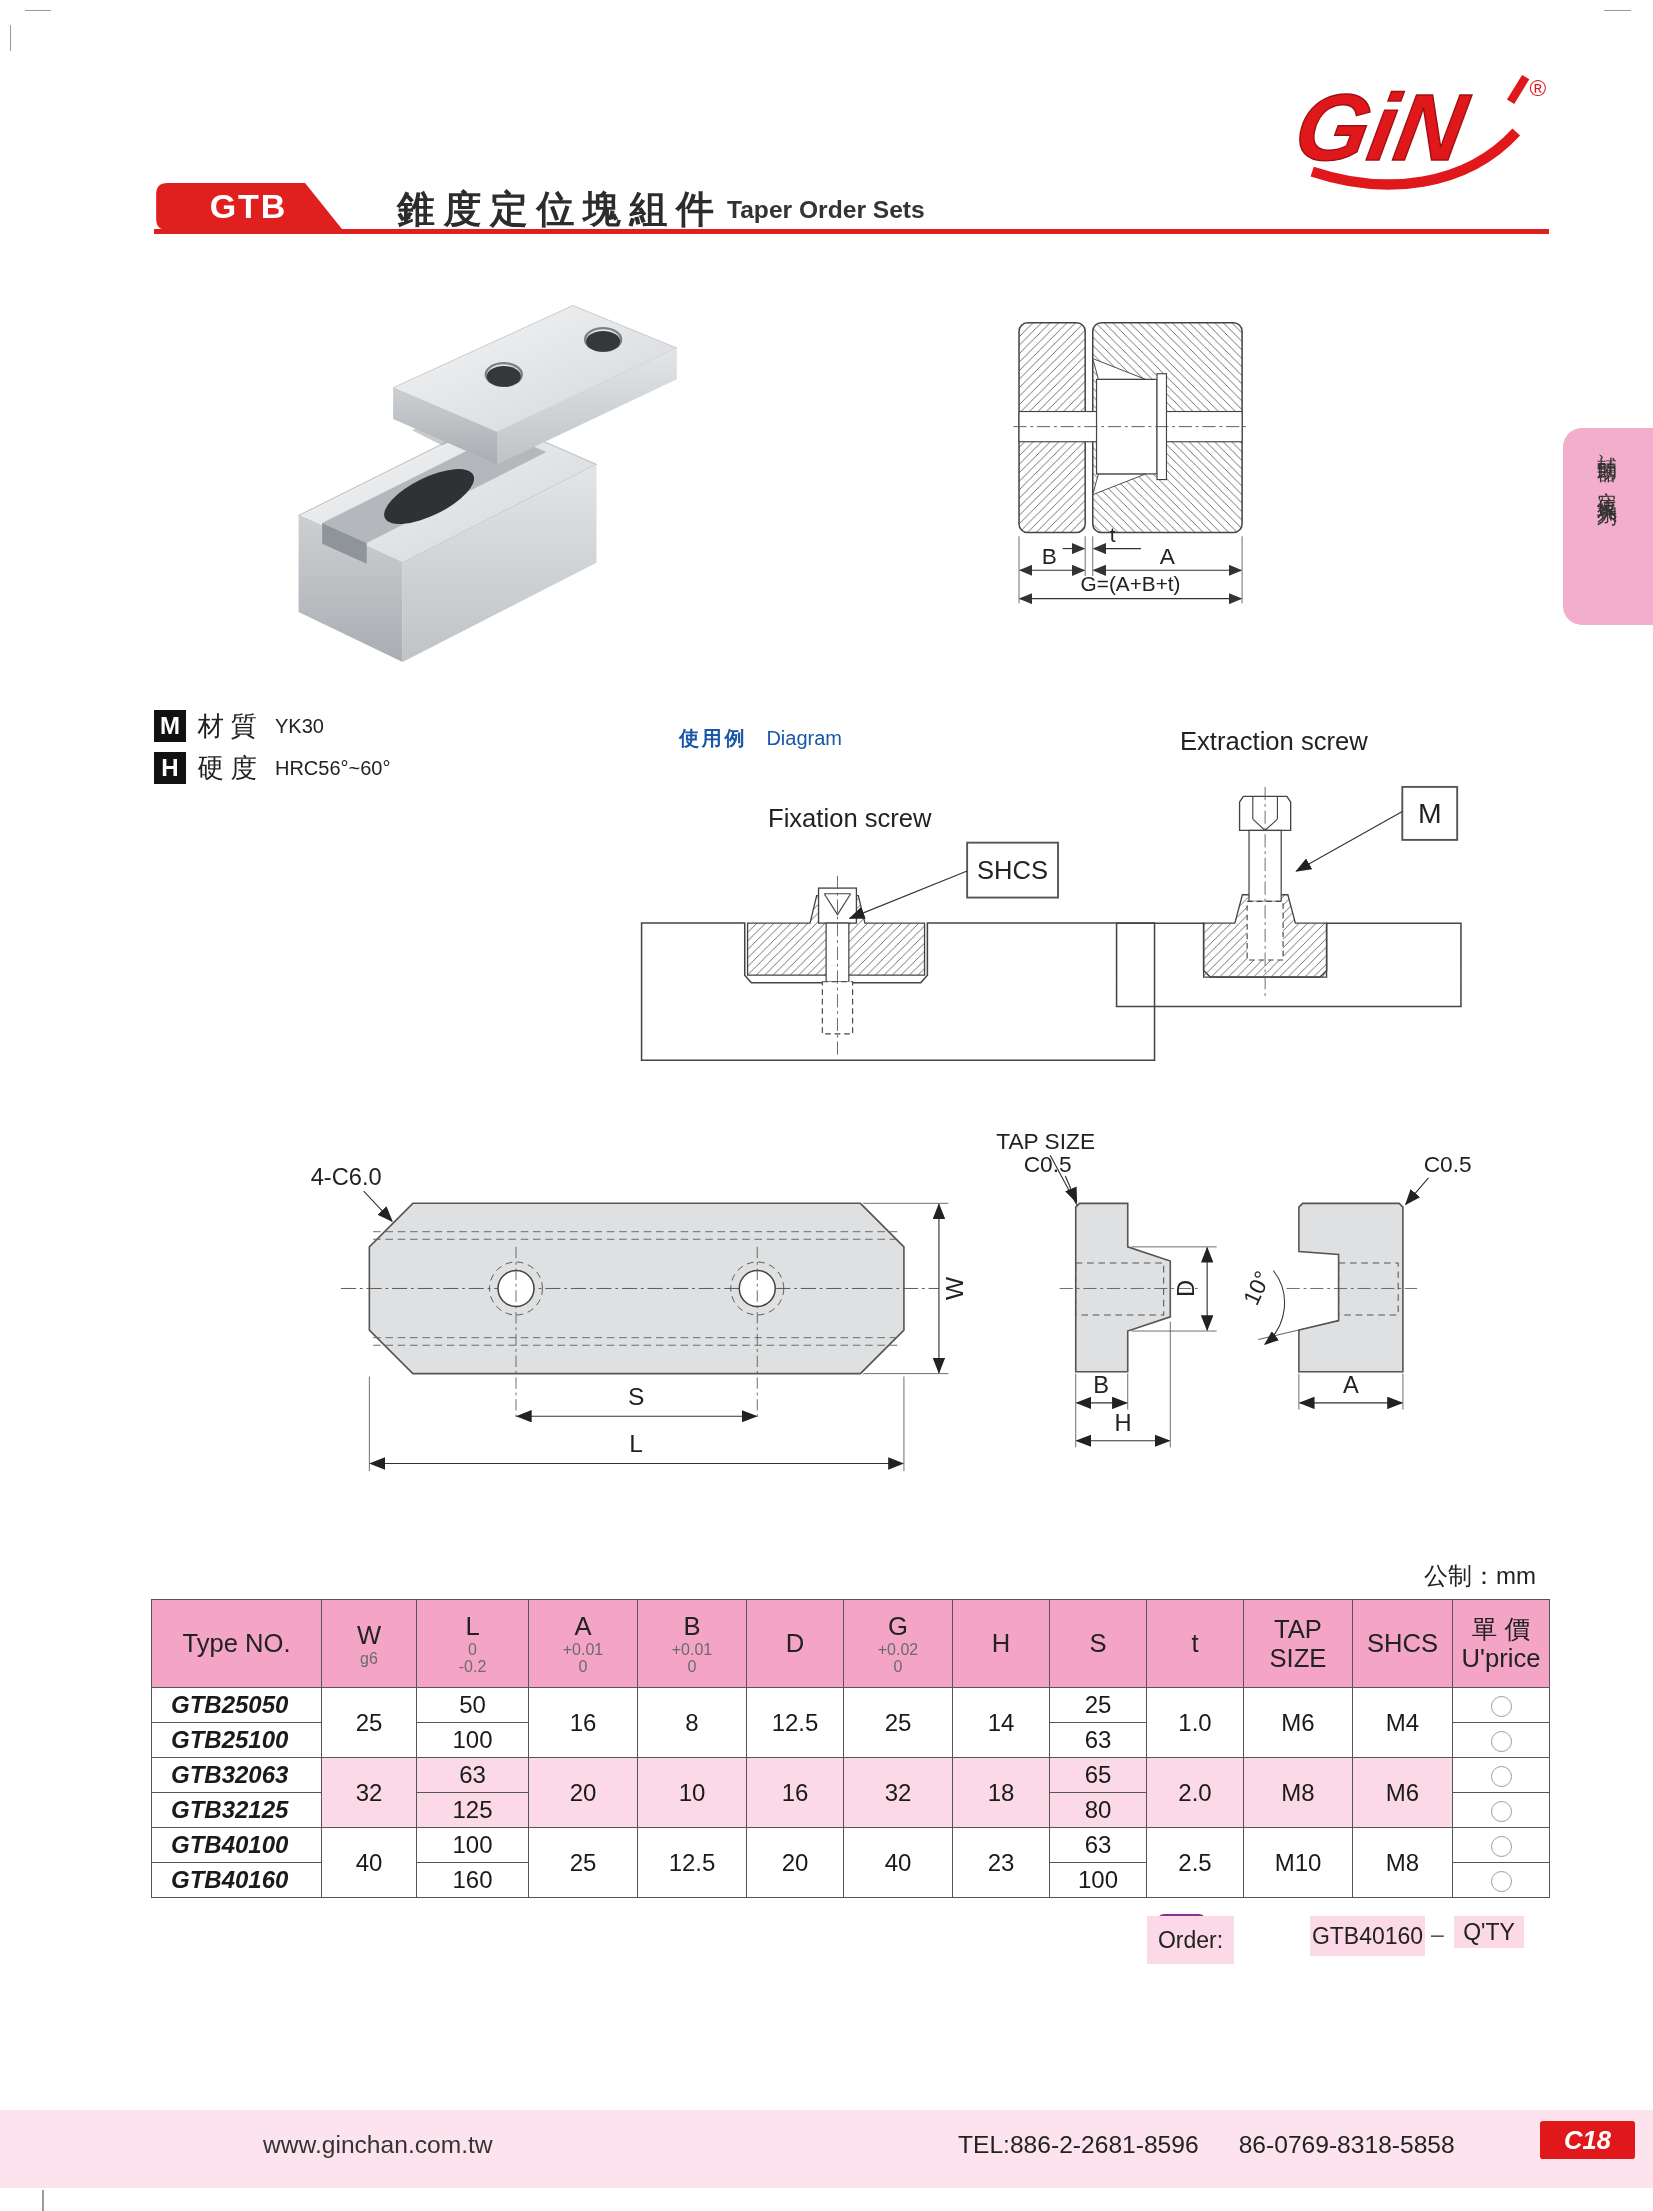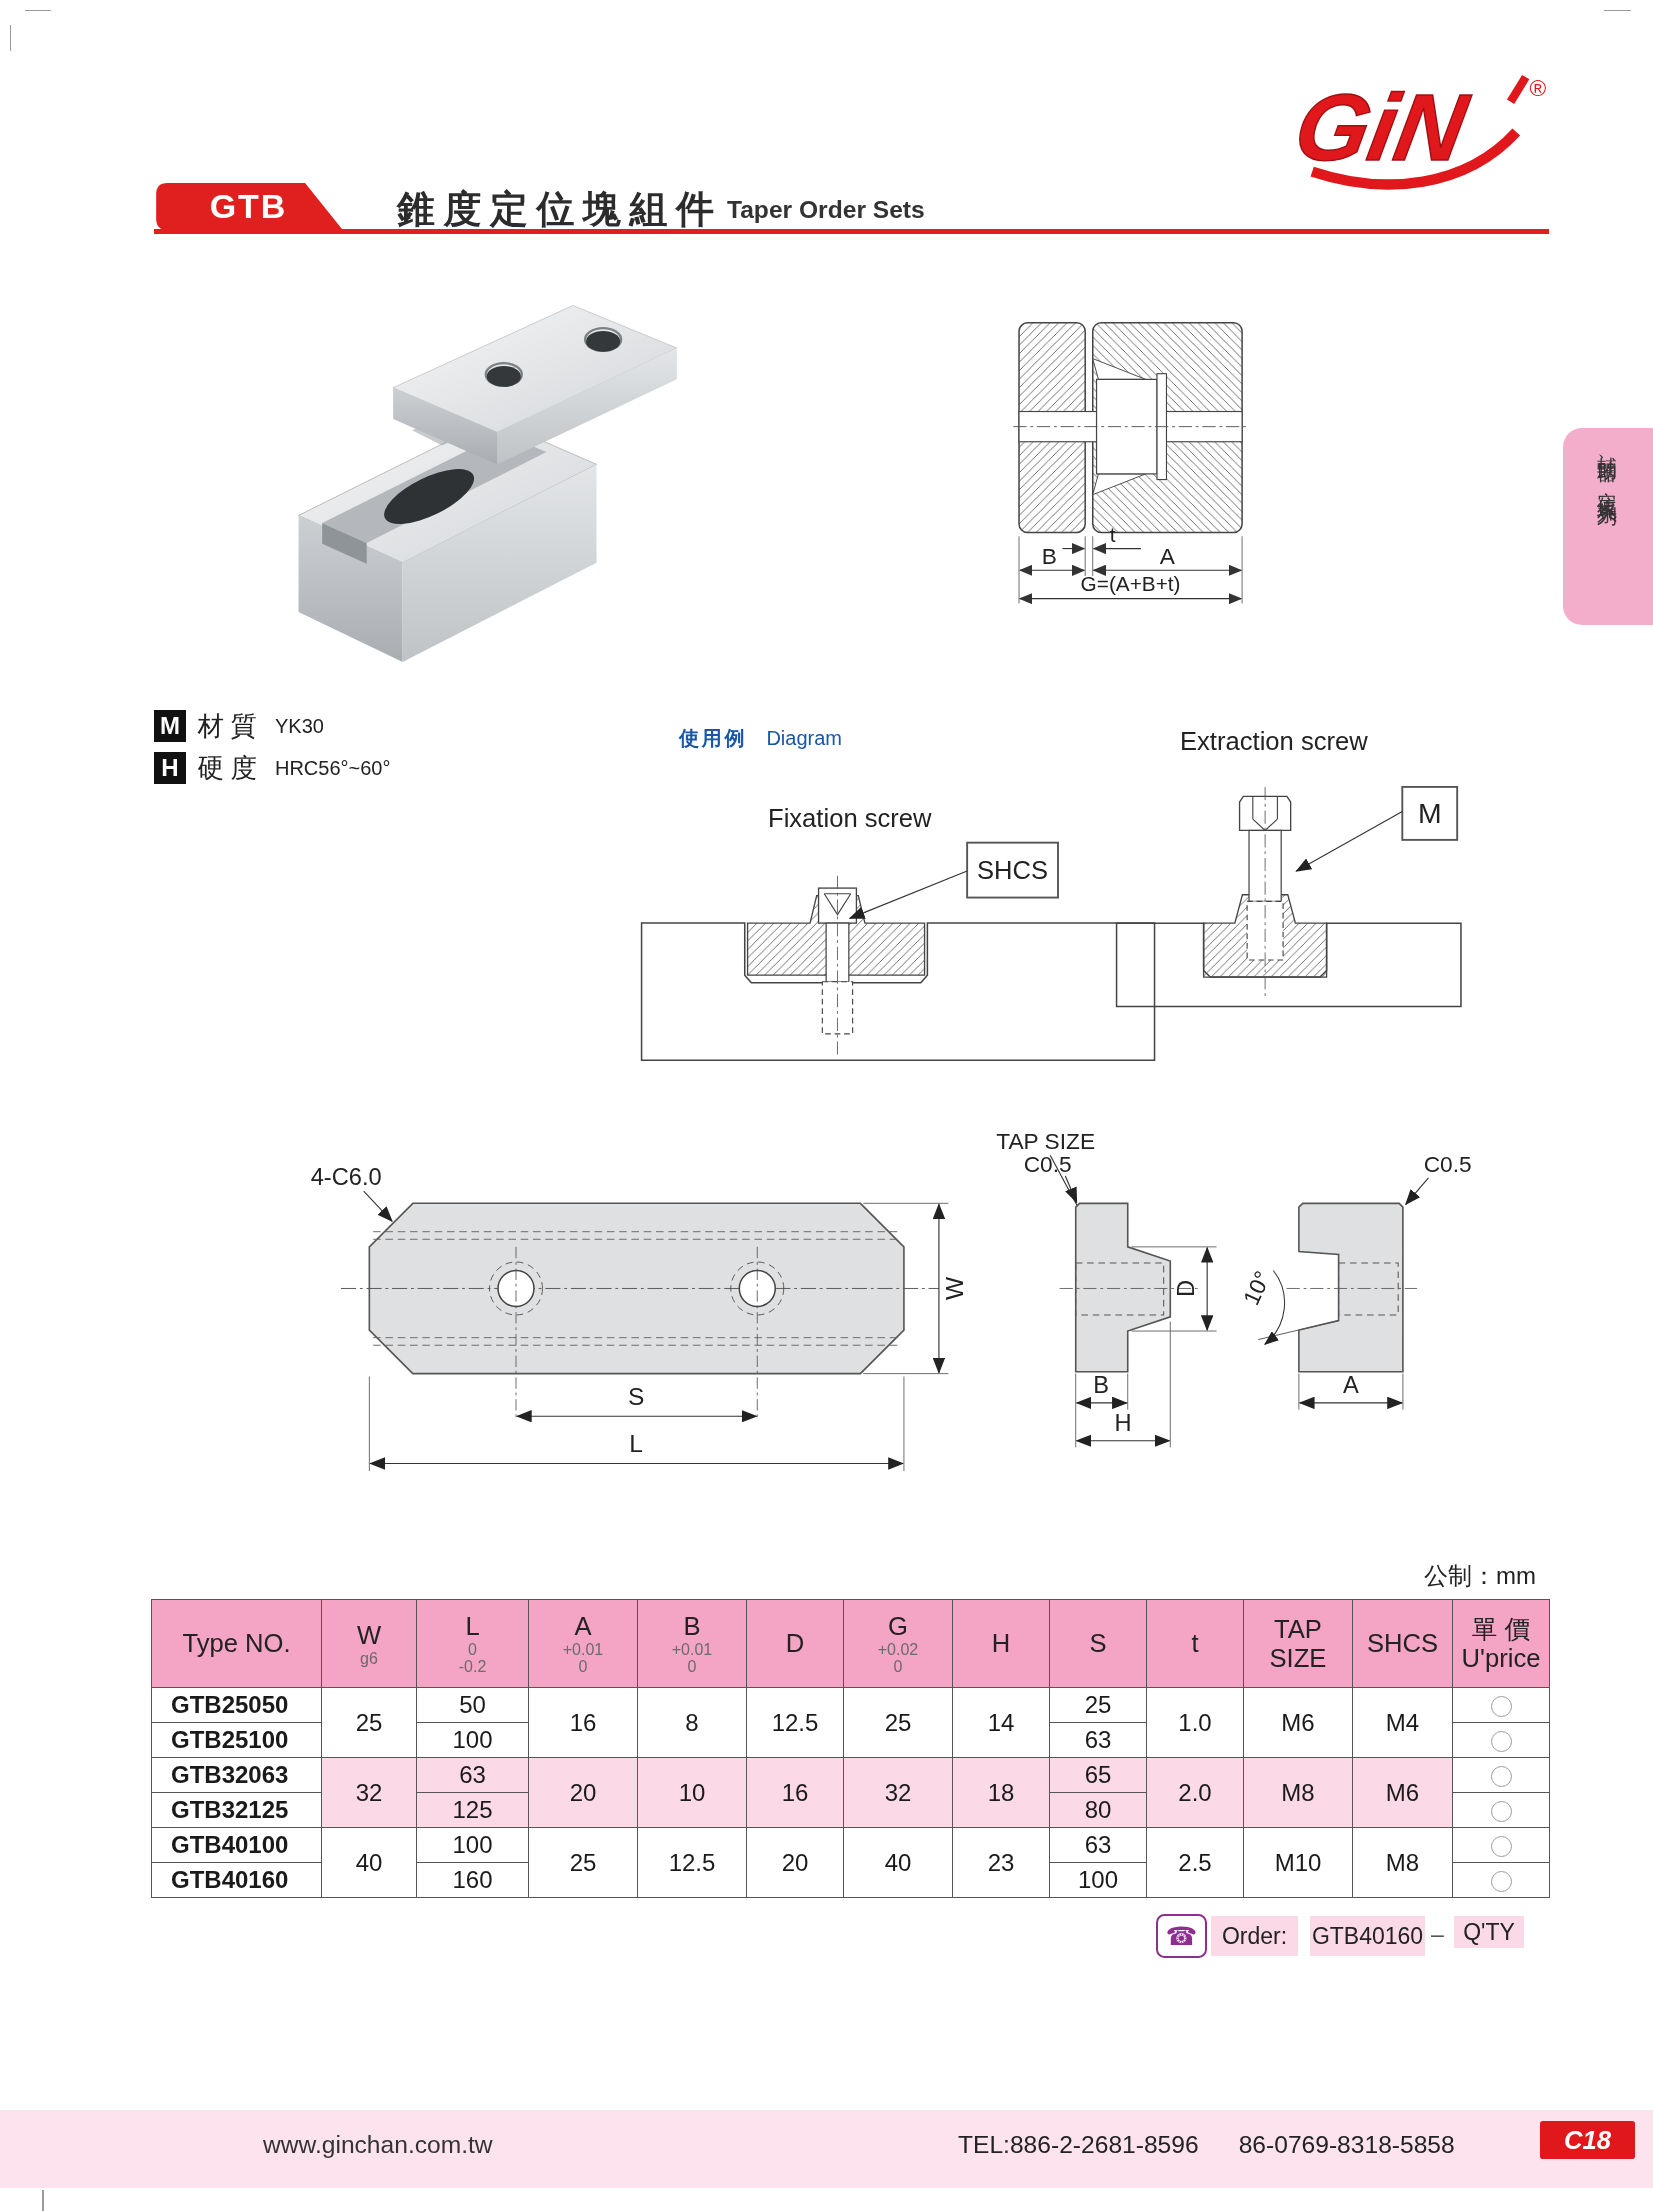--- a/index.html
+++ b/index.html
@@ -36,21 +36,21 @@
   
   .units-note{left:1424px;top:1560px;font-size:24px;color:#222;}
   .spec-table{border-collapse:collapse;table-layout:fixed;width:1395px;border:1.9px solid #444;}
   .spec-table th,.spec-table td{border:0.9px solid #555;text-align:center;vertical-align:middle;
        background:#fff;padding:0;overflow:hidden;}
   .spec-table thead th{background:#f4a4c4;height:87px;font-weight:normal;}
   .spec-table td{height:34px;font-size:24px;color:#1a1a1a;}
   .h-main{font-size:25.6px;line-height:29px;color:#222;}
   .h-sub{font-size:16px;line-height:17px;color:#6b6b6b;}
   .h-main:empty,.h-sub:empty{display:none;}
-  td.type{font-weight:bold;text-align:left;padding-left:19px;}
+  td.type{font-weight:bold;text-align:left;padding-left:19px;font-style:italic;}
   td.pk{background:#fbd9e6;}
   .price-circle{display:inline-block;width:19px;height:19px;border:1.9px solid #9c9c9c;border-radius:50%;vertical-align:middle;}
 
   
   .phone-box{left:1156px;top:1914px;width:47px;height:40px;border:2.8px solid #8d2f91;border-radius:8.5px;
              background:#fff;display:flex;align-items:center;justify-content:center;}
   .phone-glyph{color:#8d2f91;font-size:25.6px;font-family:"DejaVu Sans",sans-serif;}
   .chip{position:absolute;background:#fbd9e6;display:flex;align-items:center;justify-content:center;
         font-size:23px;color:#222;}
   .order-dash{left:1431px;top:1921px;font-size:23px;color:#555;}
@@ -431,21 +431,21 @@
           <td>100</td>
           <td><span class="price-circle"></span></td>
         </tr>
       </tbody>
   </table>
 </div>
 
 <div class="abs phone-box">
   <span class="phone-glyph">☎</span>
 </div>
-<div class="chip" style="left:1211px;top:1916px;width:87px;height:40px">Order:</div>
+<div class="chip" style="left:1147px;top:1916px;width:87px;height:48px">Order:</div>
 <div class="chip" style="left:1310px;top:1916px;width:115px;height:40px">GTB40160</div>
 <div class="abs order-dash">–</div>
 <div class="chip" style="left:1454px;top:1916px;width:70px;height:32px">Q'TY</div>
 
 <div class="abs footer-band"></div>
 <div class="abs footer-site">www.ginchan.com.tw</div>
 <div class="abs footer-tel">
   <span>TEL:886-2-2681-8596</span><span>86-0769-8318-5858</span>
 </div>
 <div class="abs page-badge">C18</div>

